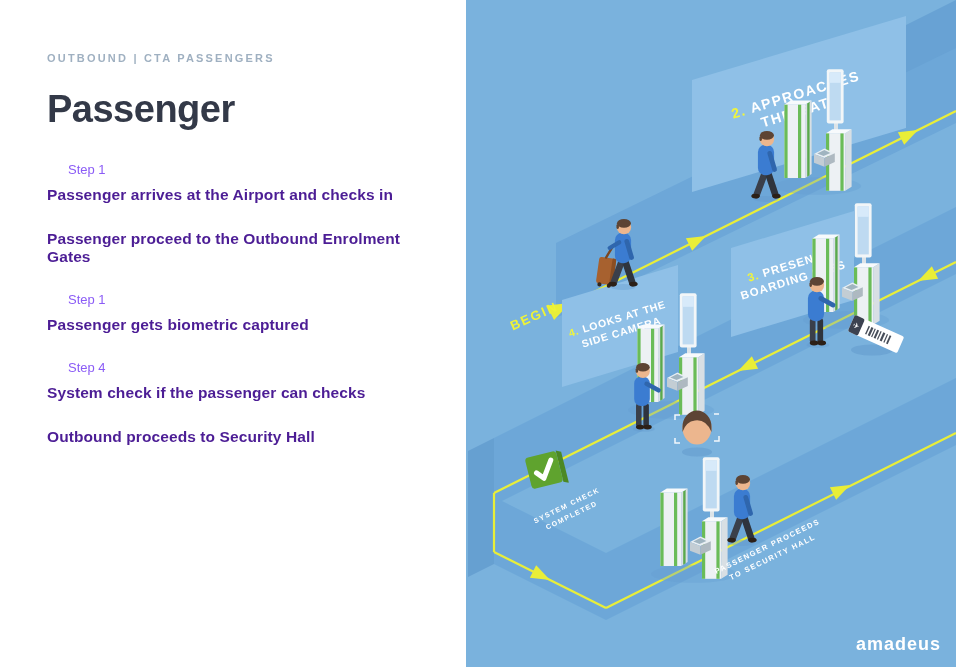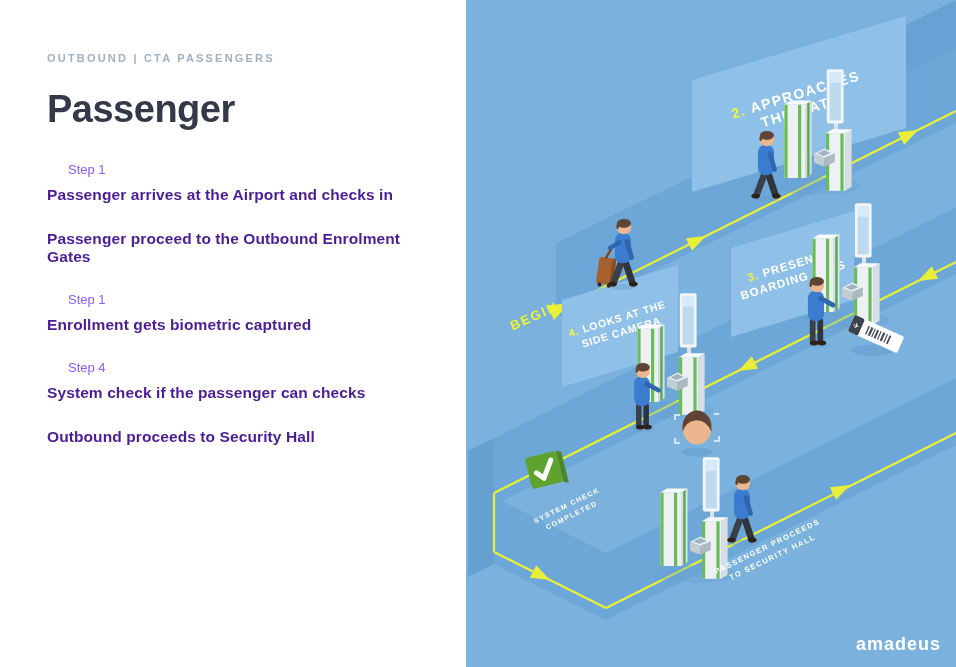--- a/index.html
+++ b/index.html
@@ -29,21 +29,21 @@
     <div class="steps">
       <div class="step">
         <div class="step-label">Step 1</div>
         <div class="step-desc">Passenger arrives at the Airport and checks in</div>
       </div>
       <div class="step">
         <div class="step-desc">Passenger proceed to the Outbound Enrolment Gates</div>
       </div>
       <div class="step">
         <div class="step-label">Step 1</div>
-        <div class="step-desc">Enrollment gets biometric captured</div>
+        <div class="step-desc">Passenger gets biometric captured</div>
       </div>
       <div class="step">
         <div class="step-label">Step 4</div>
         <div class="step-desc">System check if the passenger can checks</div>
       </div>
       <div class="step">
         <div class="step-desc">Outbound proceeds to Security Hall</div>
       </div>
     </div>
   </div>

